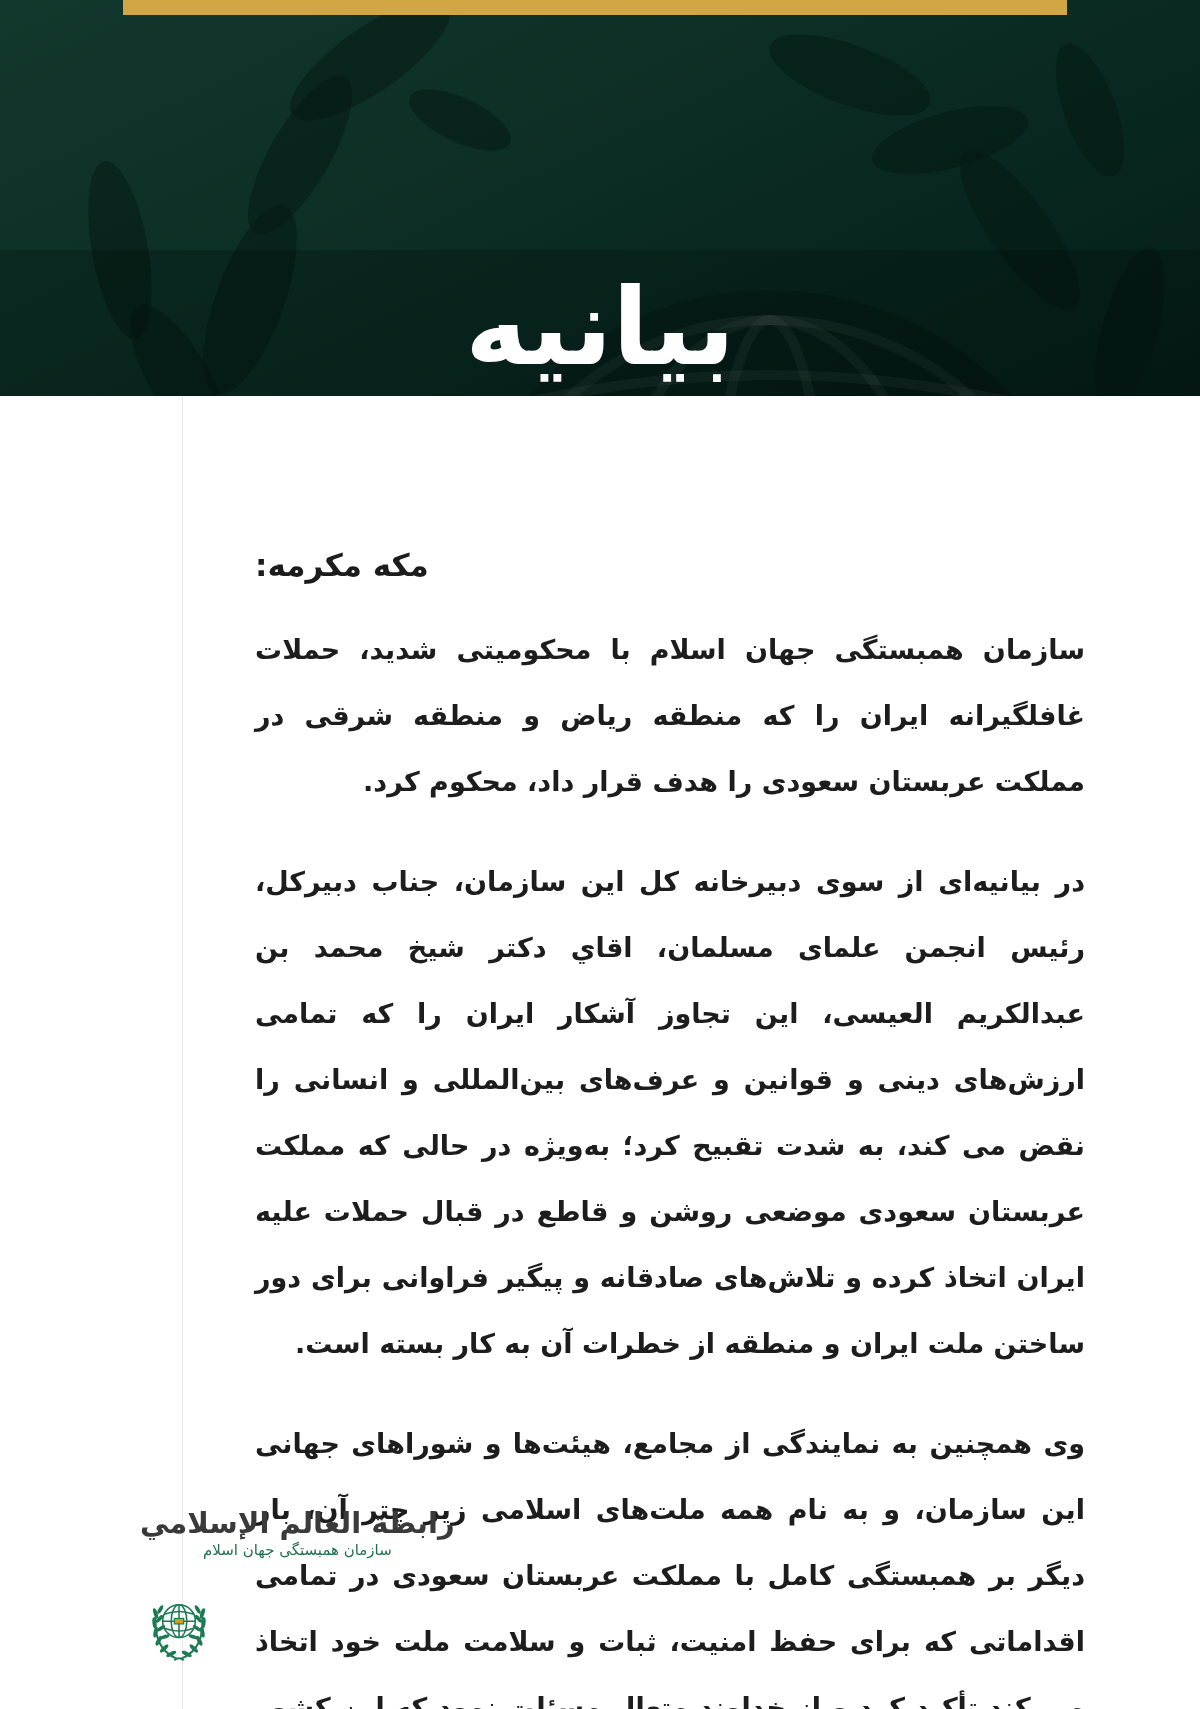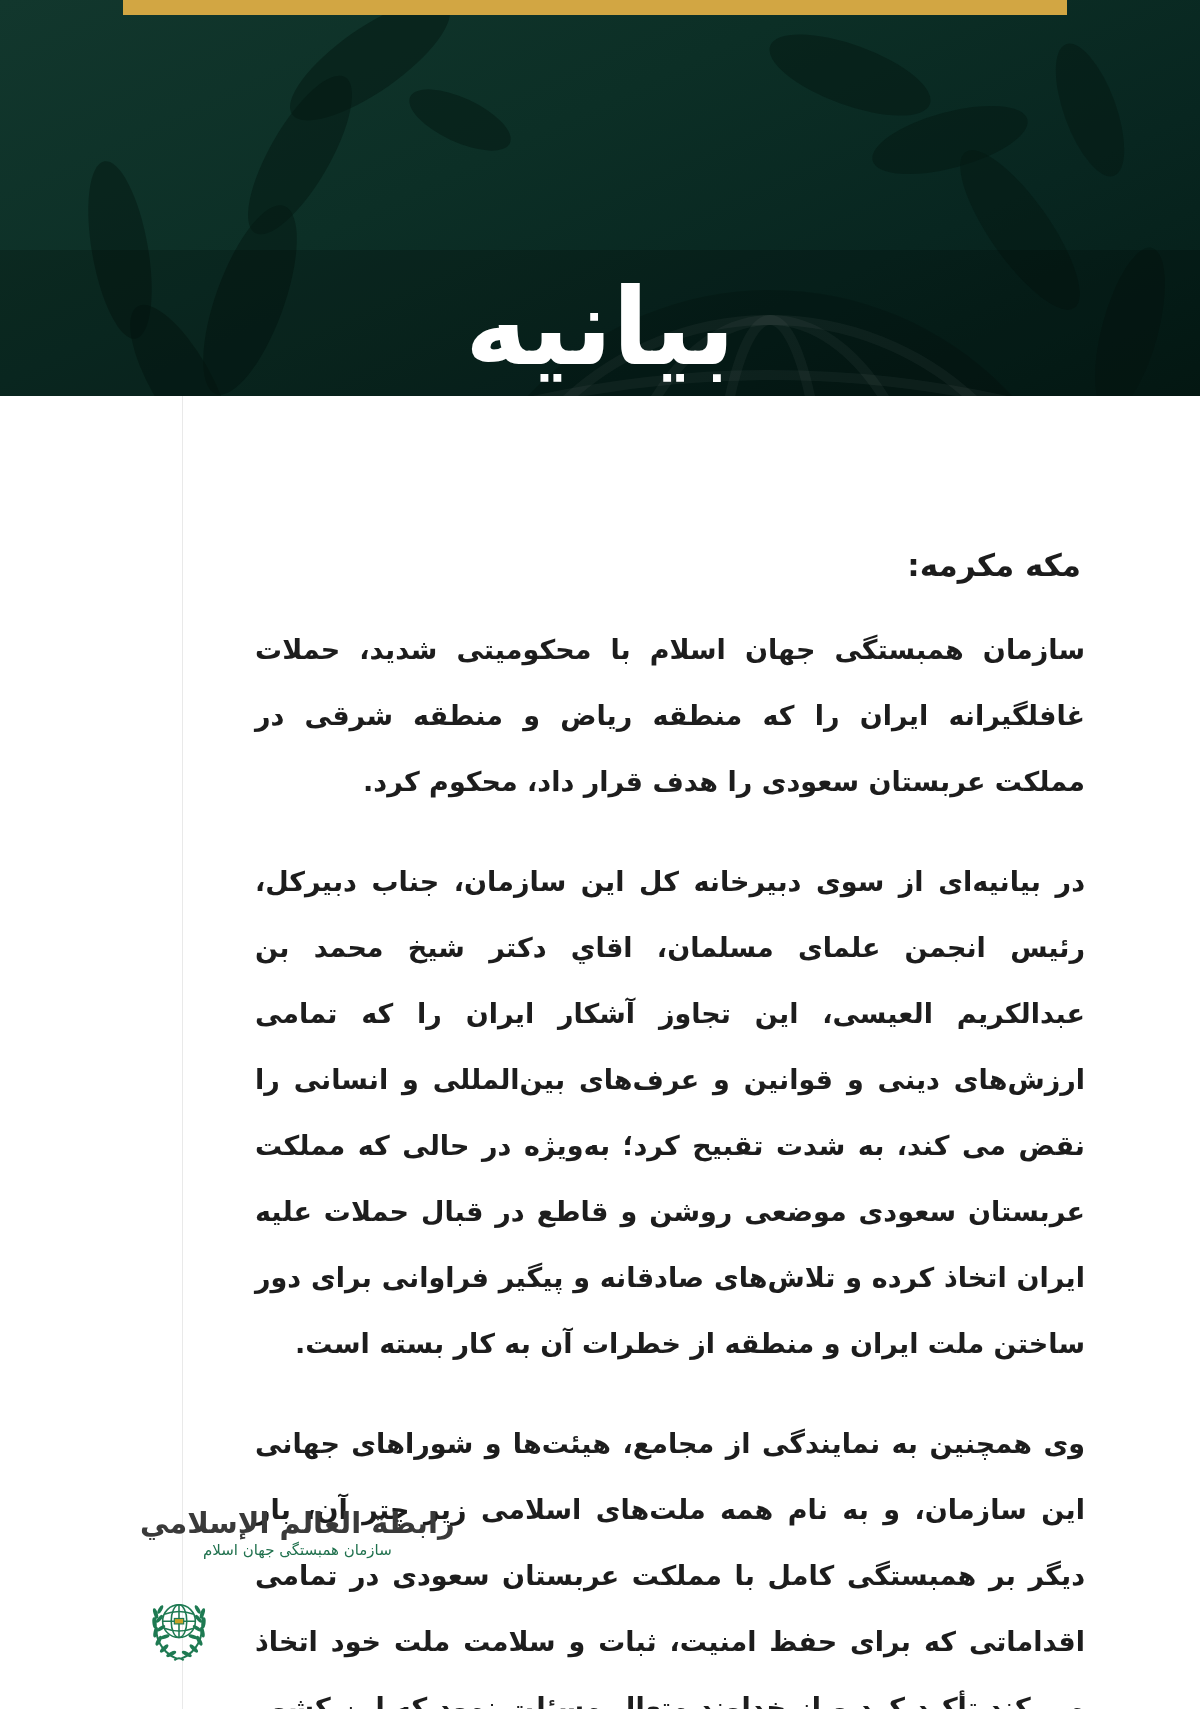--- a/index.html
+++ b/index.html
@@ -38,25 +38,25 @@
   .scan-edge{
     position:absolute;left:42px;top:396px;bottom:0;width:1px;
     background:#e9e9e9;
   }
   .content{
     position:absolute;top:396px;right:0;left:0;
     padding:148px 115px 0 115px;
     direction:rtl;
   }
   .doc-heading{
-    margin:0 4px 30px 0;
+    margin:0 16px 30px 0;
     font-size:31px;
     font-weight:bold;
     color:#1c1c1c;
-    text-align:right;
+    text-align:left;
     line-height:1.4;
   }
   .doc-paragraph{
     margin:0 0 34px 0;
     font-size:27px;
     font-weight:bold;
     color:#1d1d1d;
     line-height:66px;
     text-align:justify;
     text-align-last:right;

